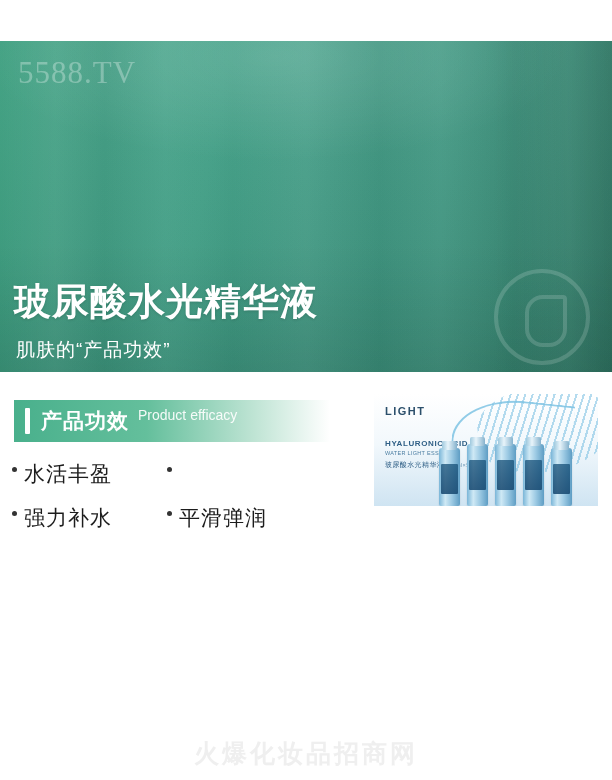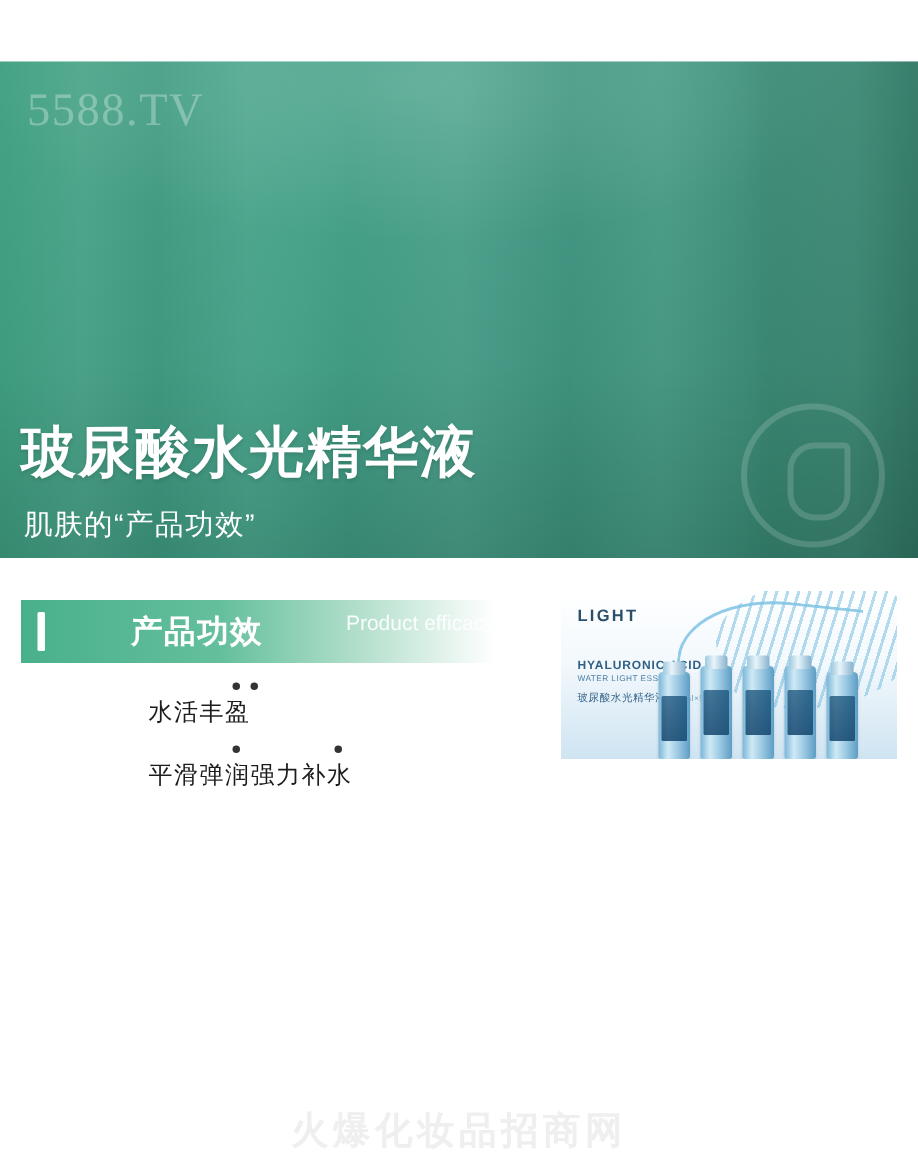--- a/index.html
+++ b/index.html
@@ -121,21 +121,20 @@
     background: #ffffff;
   }
 
   .eff-heading {
     position: absolute;
     left: 14px; top: 28px;
     width: 316px; height: 42px;
     background: linear-gradient(90deg, #49b08c 0%, #64bf9c 42%, #bfe4d4 76%, rgba(255,255,255,0) 100%);
     display: flex;
     align-items: center;
-    justify-content: space-between;
   }
   .eff-bar {
     width: 5px; height: 26px;
     background: #ffffff;
     margin-left: 11px;
     border-radius: 1px;
   }
   .eff-cn {
     margin-left: 11px;
     font-size: 21px;
@@ -157,25 +156,24 @@
     position: absolute;
     left: 12px; top: 88px;
     width: 340px;
   }
   .bullet-row {
     display: flex;
     margin-bottom: 16px;
   }
   .bullet {
     display: flex;
-    align-items: flex-end;
-    font-size: 16px;
+    align-items: center;
+    font-size: 21px;
     color: #1c1c1c;
     letter-spacing: 1px;
-    flex-direction: column;
   }
   .bullet:first-child { width: 155px; }
   .dot {
     width: 5px; height: 5px;
     border-radius: 50%;
     background: #333333;
     display: inline-block;
     margin-right: 7px;
     position: relative;
     top: -5px;
@@ -325,25 +323,25 @@
           <span class="dot"></span>
           <span>水活丰盈</span>
         </span>
         <span class="bullet">
           <span class="dot"></span>
         </span>
       </div>
       <div class="bullet-row">
         <span class="bullet">
           <span class="dot"></span>
-          <span>平滑弹润</span>
+          <span>强力补水</span>
         </span>
         <span class="bullet">
           <span class="dot"></span>
-          <span>强力补水</span>
+          <span>平滑弹润</span>
         </span>
       </div>
     </div>
 
     <div class="product-card">
       <div class="pc-wave"></div>
       <div class="pc-arc"></div>
       <div class="pc-brand">LIGHT</div>
       <div class="pc-title">
         <span>HYALURONIC ACID</span>

